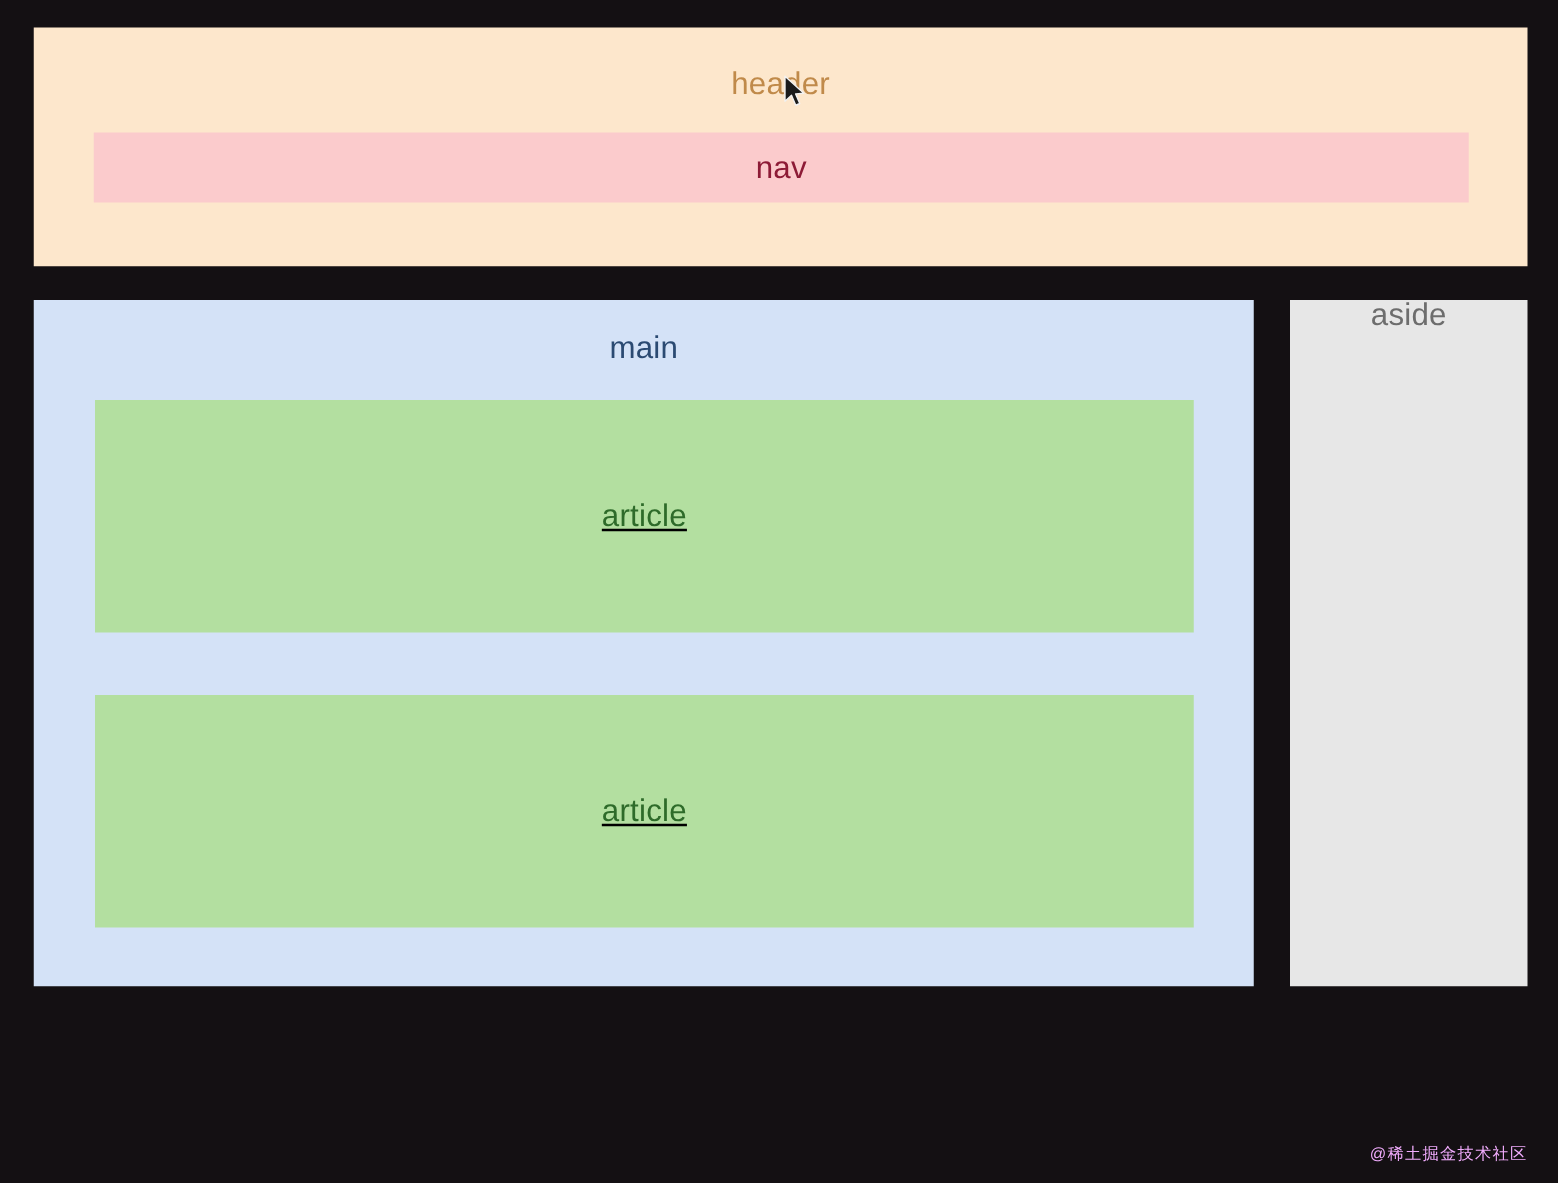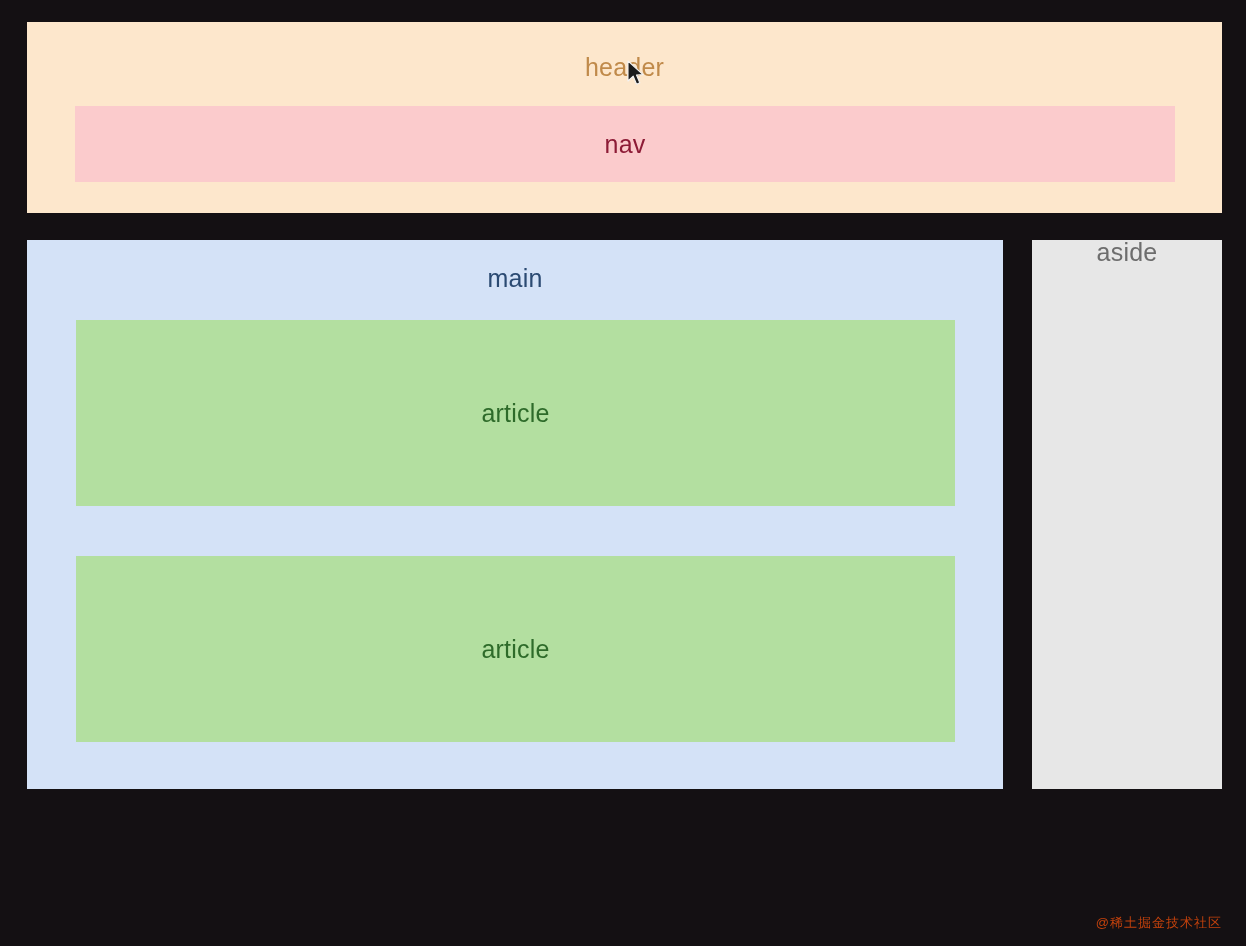--- a/index.html
+++ b/index.html
@@ -49,21 +49,21 @@
   #header > .lbl {
     font-size: 25px;
     color: #c08a4a;
   }
 
   
   #nav {
     left: 75px;
     top: 106px;
     width: 1100px;
-    height: 76px;
+    height: 56px;
     background: #fbcbcc;
     align-items: center;
   }
   #nav > .lbl {
     font-size: 25px;
     color: #8d1b36;
   }
 
   
   #main {
@@ -79,20 +79,21 @@
     color: #2b4a72;
   }
 
   
   .article {
     left: 76px;
     width: 879px;
     height: 186px;
     background: #b3dfa0;
     align-items: center;
+    text-decoration: underline;
   }
   #article-1 { top: 320px; }
   #article-2 { top: 556px; }
   .article > .lbl {
     font-size: 25px;
     color: #2e6b2a;
   }
 
   
   #aside {
@@ -130,21 +131,21 @@
     height: 28px;
     pointer-events: none;
   }
 
   
   #watermark {
     position: absolute;
     right: 24px;
     bottom: 14px;
     font-size: 13px;
-    color: #c2410c;
+    color: #f0abfc;
     letter-spacing: 1px;
     white-space: nowrap;
     user-select: none;
   }
 </style>
 </head>
 <body>
 
 <div id="page" style="background: rgb(20, 16, 19);">
 

